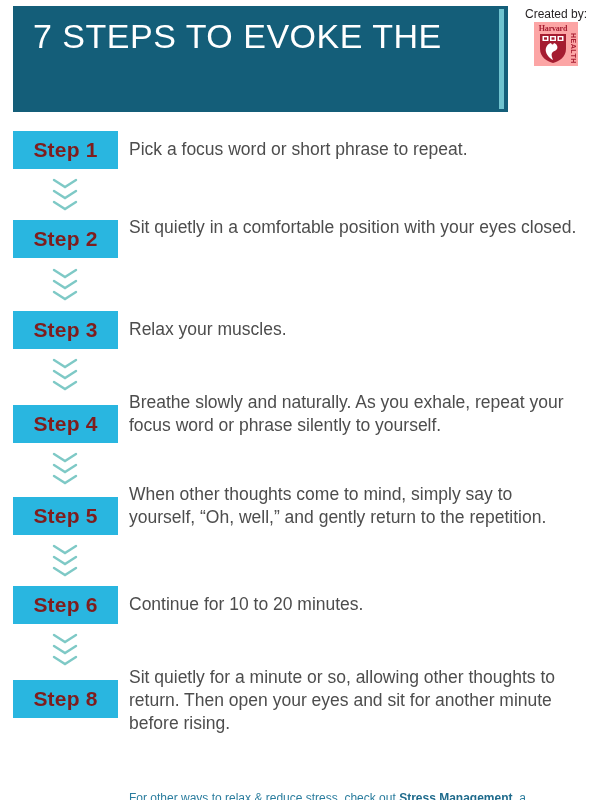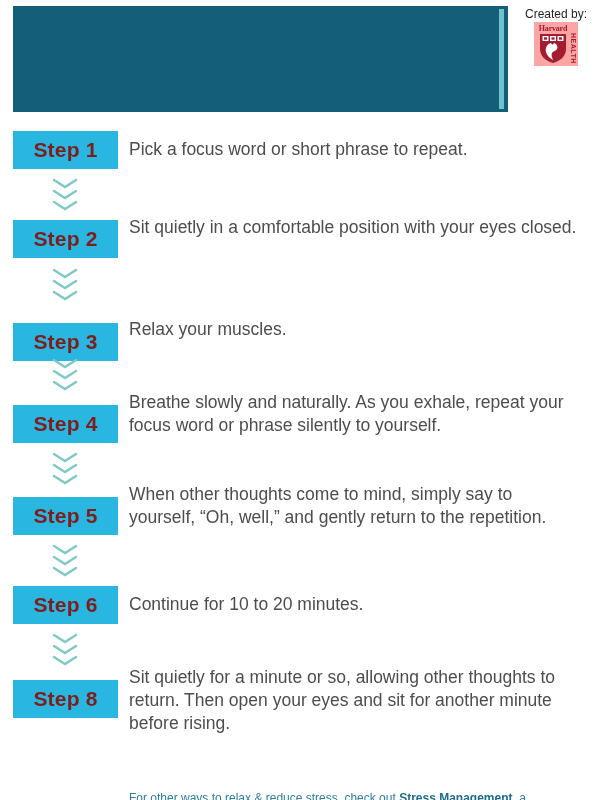--- a/index.html
+++ b/index.html
@@ -156,20 +156,21 @@
     font-size: 12px;
     line-height: 25px;
     margin-top: 42px;
   }
   .footer b { font-weight: bold; color: #1f6b8c; }
 </style>
 </head>
 <body>
 
 <div class="header">
+  <div class="title-line-1">7 STEPS TO EVOKE THE</div>
   <div class="header-accent"></div>
 </div>
 
 <div class="created-by">
   <div class="created-by-label">Created by:</div>
   <div class="logo">
     <div class="logo-harvard">Harvard</div>
     <div class="logo-health">HEALTH</div>
     <svg class="logo-shield" viewBox="0 0 26 29">
       <path d="M0 0 H26 V15 C26 23 19 27.5 13 29 C7 27.5 0 23 0 15 Z" fill="#a51c30"></path>
@@ -210,21 +211,21 @@
     </svg>
   <svg class="chev" viewBox="0 0 26 11">
       <path d="M2 2 L13 9 L24 2" stroke="#7ec9c6" stroke-width="2.4" fill="none" stroke-linecap="round"></path>
     </svg>
   <svg class="chev" viewBox="0 0 26 11">
       <path d="M2 2 L13 9 L24 2" stroke="#7ec9c6" stroke-width="2.4" fill="none" stroke-linecap="round"></path>
     </svg>
 </div>
 
 <div class="step-row" style="top:311px">
-  <div class="badge" style="top:12px">Step 3</div>
+  <div class="badge" style="top:0">Step 3</div>
   <div class="step-text" style="top:7px">Relax your muscles.</div>
 </div>
 <div class="chev-group" style="top:358px">
   <svg class="chev" viewBox="0 0 26 11">
       <path d="M2 2 L13 9 L24 2" stroke="#7ec9c6" stroke-width="2.4" fill="none" stroke-linecap="round"></path>
     </svg>
   <svg class="chev" viewBox="0 0 26 11">
       <path d="M2 2 L13 9 L24 2" stroke="#7ec9c6" stroke-width="2.4" fill="none" stroke-linecap="round"></path>
     </svg>
   <svg class="chev" viewBox="0 0 26 11">

